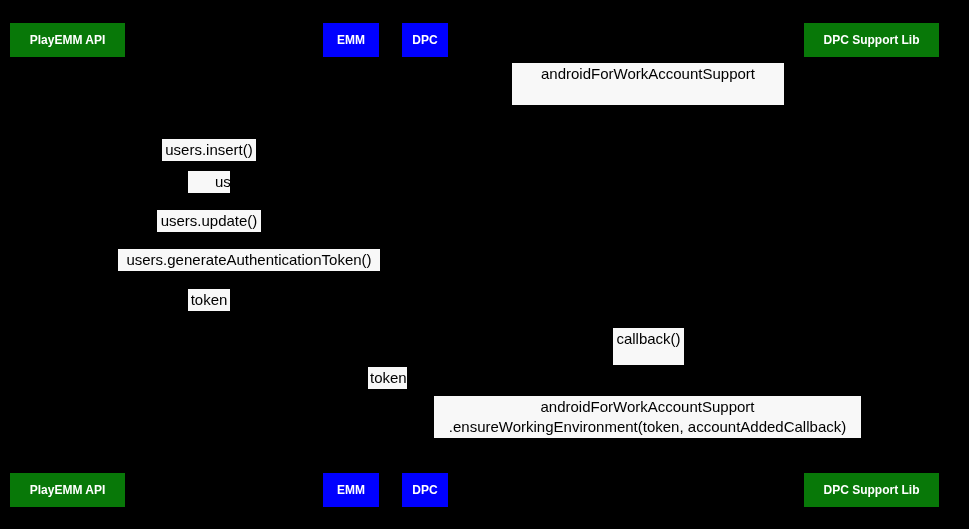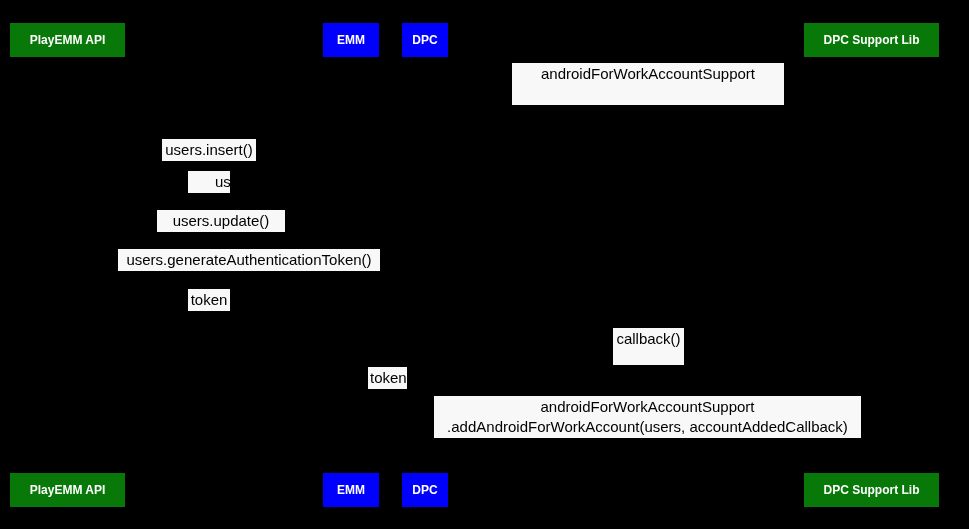--- a/index.html
+++ b/index.html
@@ -72,19 +72,19 @@
     </div>
     <div class="participant blue" style="left: 402px; top: 473px; width: 46px; height: 34px;">
       <span>DPC</span>
     </div>
     <div class="participant green" style="left: 804px; top: 473px; width: 135px; height: 34px;">
       <span>DPC Support Lib</span>
     </div>
     <div class="msg-label two-line" style="left: 512px; top: 63px; width: 272px; height: 42px;"><span class="msg-line">androidForWorkAccountSupport</span></div>
     <div class="msg-label" style="left: 162px; top: 132px; width: 94px; height: 22px; margin-top: 7px;"><span class="msg-line">users.insert()</span></div>
     <div class="msg-label" style="left: 188px; top: 171px; width: 42px; height: 22px; padding-left: 27px;"><span class="msg-line">userID</span></div>
-    <div class="msg-label" style="left: 157px; top: 210px; width: 128px; height: 22px;"><span class="msg-line">users.update()</span></div>
+    <div class="msg-label" style="left: 157px; top: 210px; width: 104px; height: 22px;"><span class="msg-line">users.update()</span></div>
     <div class="msg-label" style="left: 78px; top: 249px; width: 262px; height: 22px; margin-left: 40px;"><span class="msg-line">users.generateAuthenticationToken()</span></div>
     <div class="msg-label" style="left: 188px; top: 289px; width: 42px; height: 22px;"><span class="msg-line">token</span></div>
     <div class="msg-label" style="left: 613px; top: 328px; width: 71px; height: 37px;"><span class="msg-line">callback()</span></div>
     <div class="msg-label" style="left: 368px; top: 367px; width: 39px; height: 22px;"><span class="msg-line">token</span></div>
-    <div class="msg-label two-line" style="left: 434px; top: 396px; width: 427px; height: 42px;"><span class="msg-line">androidForWorkAccountSupport</span><span class="msg-line">.addAndroidForWorkAccount(users, accountAddedCallback)</span></div>
+    <div class="msg-label two-line" style="left: 434px; top: 396px; width: 427px; height: 42px;"><span class="msg-line">androidForWorkAccountSupport</span><span class="msg-line">.ensureWorkingEnvironment(token, accountAddedCallback)</span></div>
   </div>
 
 </body></html>

